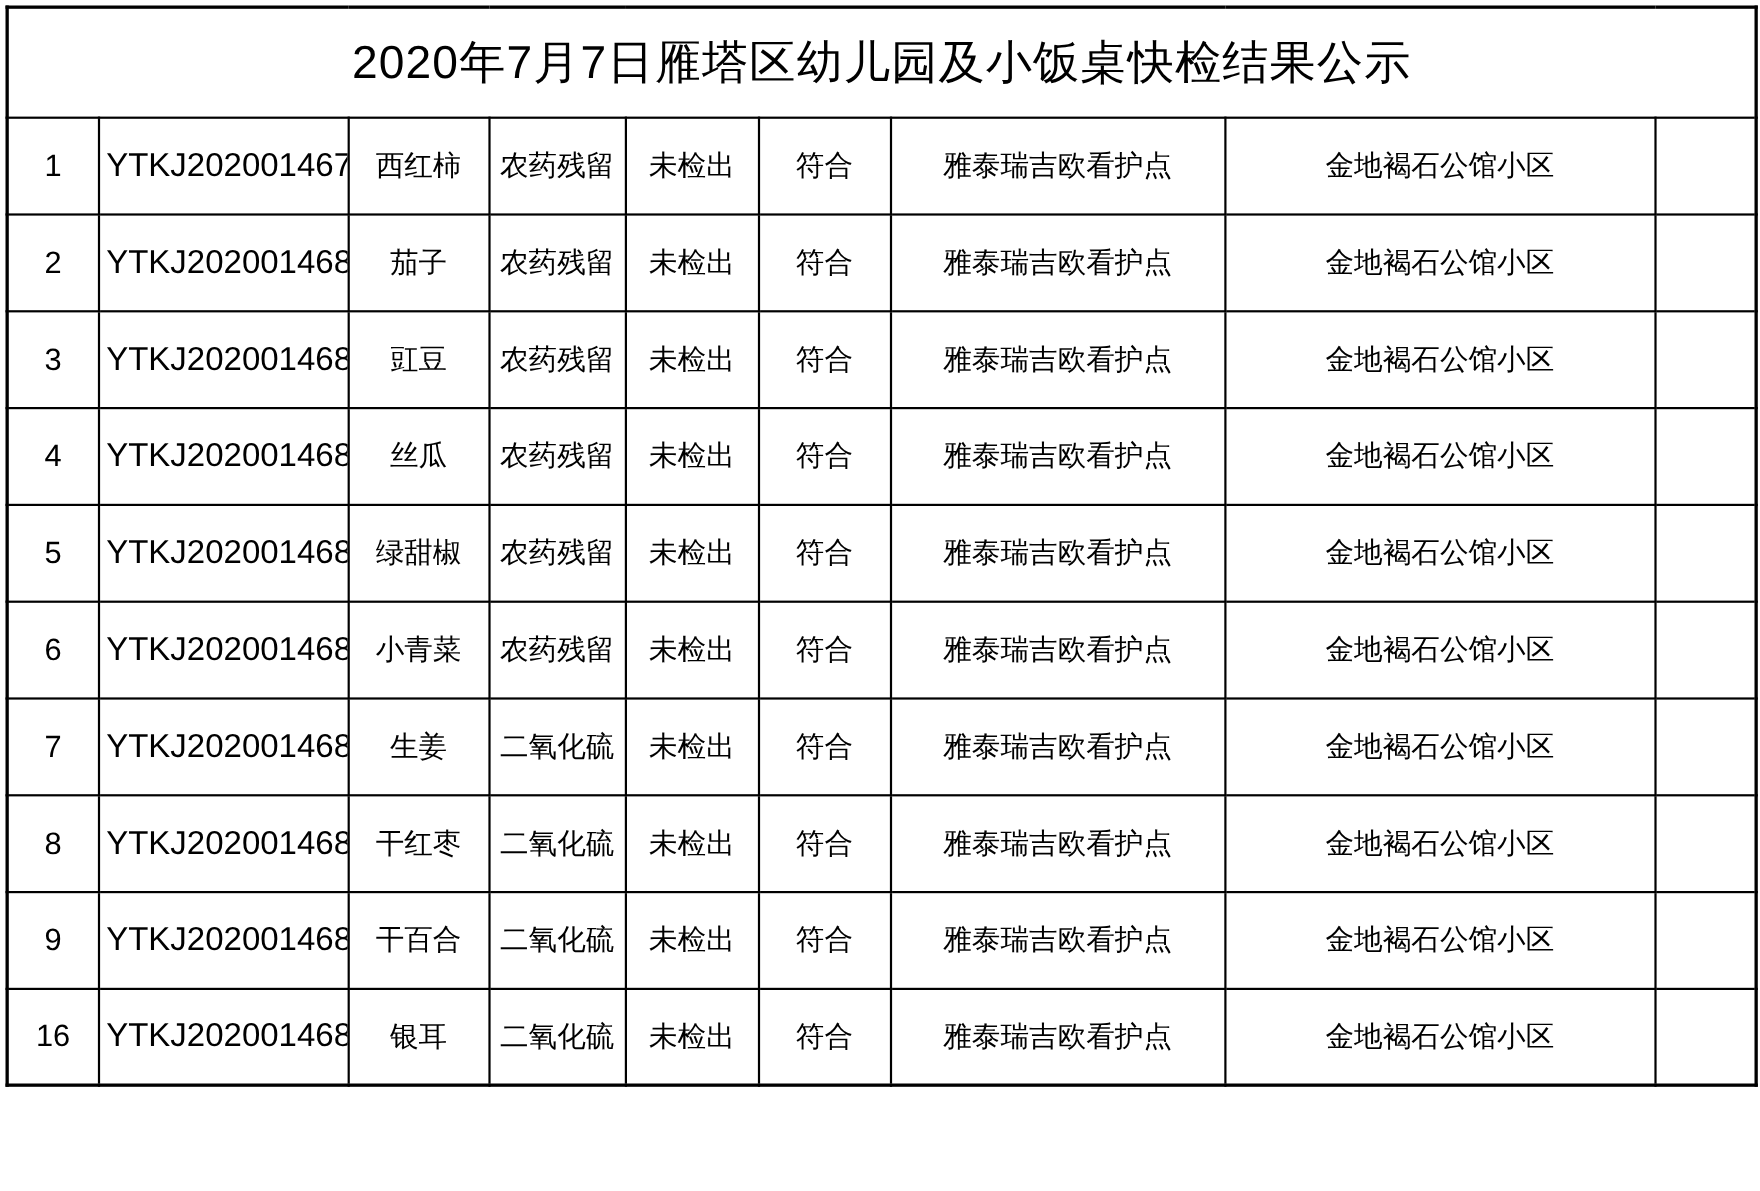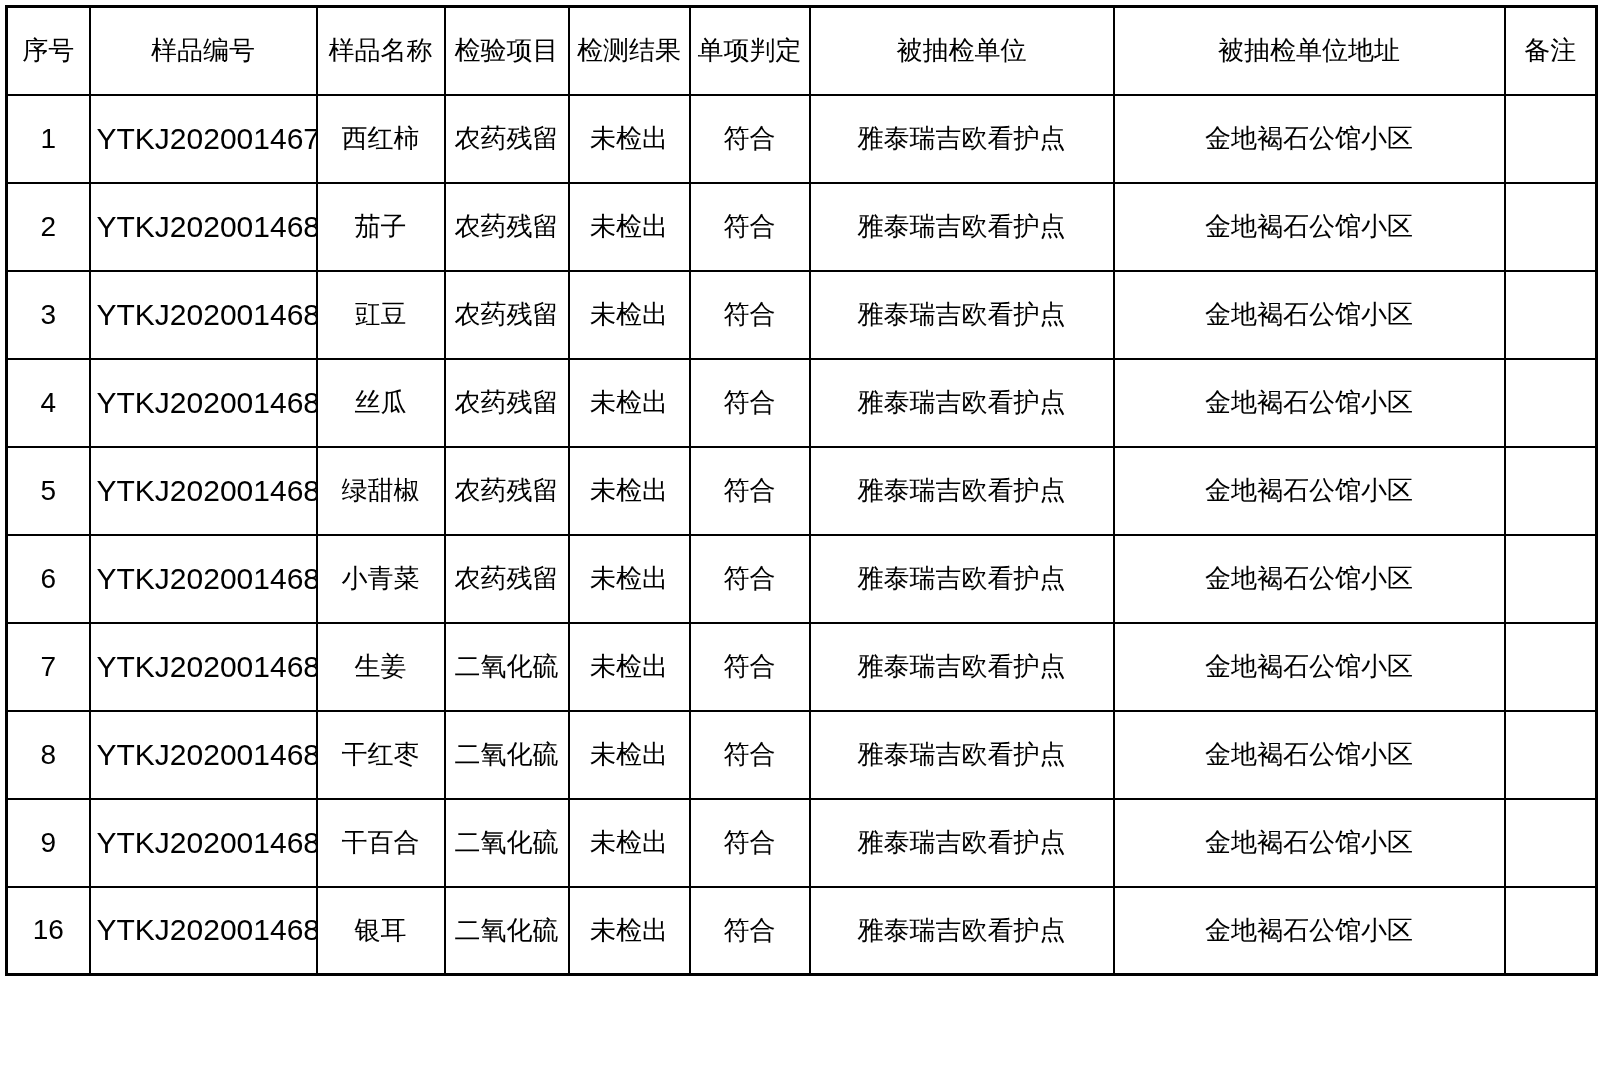--- a/index.html
+++ b/index.html
@@ -89,31 +89,23 @@
       <col class="w-sample_id">
       <col class="w-sample_name">
       <col class="w-test_item">
       <col class="w-test_result">
       <col class="w-judgment">
       <col class="w-sampled_unit">
       <col class="w-sampled_unit_address">
       <col class="w-remarks">
     </colgroup>
     <tbody>
-      <tr class="header-row" id="header-row">
-          <th>序号</th>
-          <th>样品编号</th>
-          <th>样品名称</th>
-          <th>检验项目</th>
-          <th>检测结果</th>
-          <th>单项判定</th>
-          <th>被抽检单位</th>
-          <th>被抽检单位地址</th>
-          <th>备注</th>
-        </tr>
+      <tr class="title-row">
+        <td class="title-cell" colspan="9">2020年7月7日雁塔区幼儿园及小饭桌快检结果公示</td>
+      </tr>
 
     <tr class="data-row">
           <td class="c-no">1</td>
           <td class="c-sample_id">YTKJ2020014679</td>
           <td class="c-sample_name">西红柿</td>
           <td class="c-test_item">农药残留</td>
           <td class="c-test_result">未检出</td>
           <td class="c-judgment">符合</td>
           <td class="c-sampled_unit">雅泰瑞吉欧看护点</td>
           <td class="c-sampled_unit_address">金地褐石公馆小区</td>

